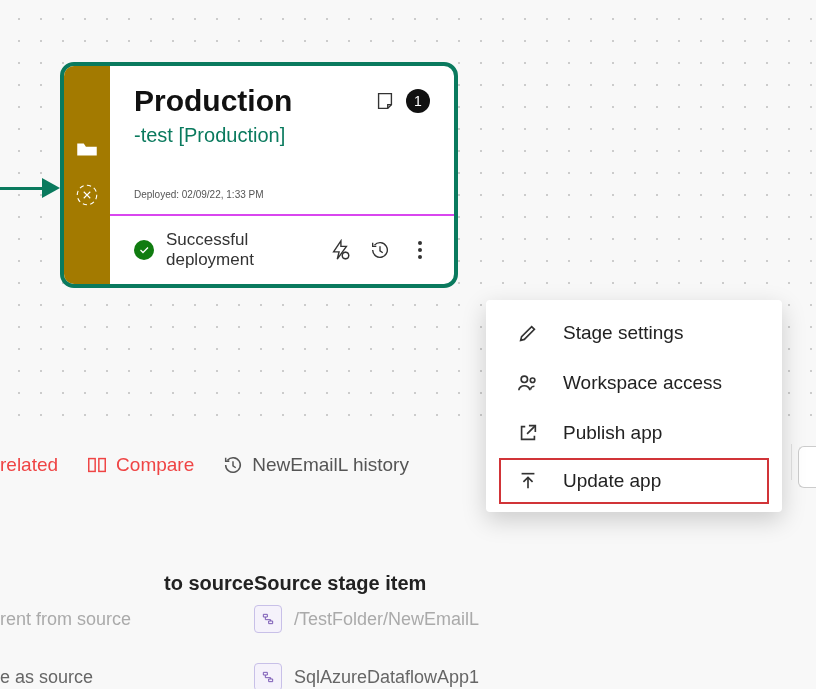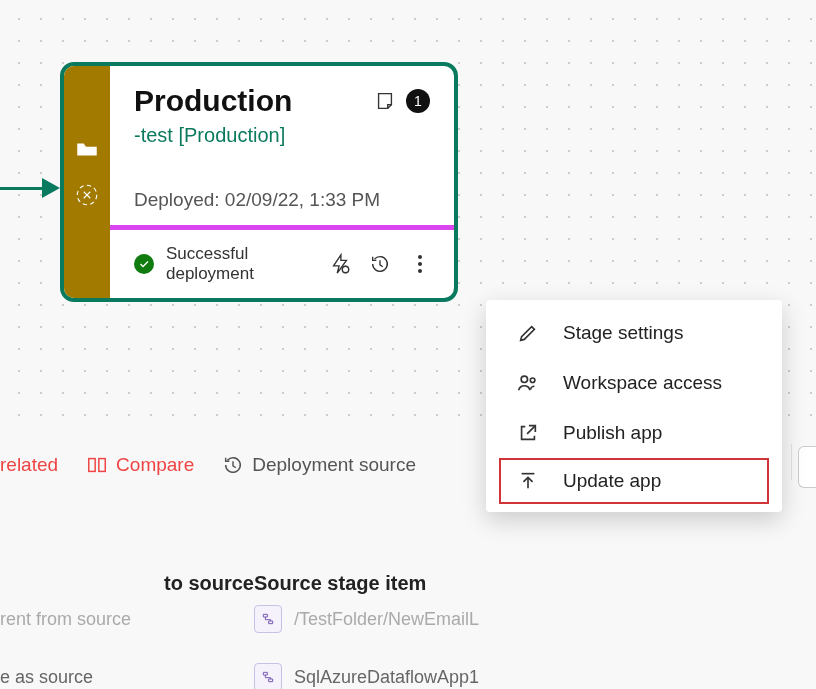--- a/index.html
+++ b/index.html
@@ -45,23 +45,23 @@
       align-items: center;
       padding-top: 70px;
       gap: 16px;
     }
     .stage-sidebar svg { width: 26px; height: 26px; stroke: #fff; fill: none; }
     .stage-body { flex: 1; padding: 0; }
     .stage-inner { padding: 18px 24px 14px 24px; }
     .stage-header { display: flex; align-items: center; }
     .stage-title { font-size: 30px; font-weight: 600; color: #111; flex: 1; }
     .stage-sub { font-size: 20px; color: #0a7a5e; margin-top: 6px; }
-    .stage-deployed { font-size: 19px; color: #555; margin-top: 42px; }
+    .stage-deployed { font-size: 10px; color: #555; margin-top: 42px; }
     .stage-footer {
-      border-top: 5px solid #d946ef;
+      border-top: 2px solid #d946ef;
       display: flex; align-items: center;
       padding: 14px 20px 14px 24px;
       gap: 12px;
     }
     .success-icon {
       width: 20px; height: 20px;
       background: #107c10;
       border-radius: 50%;
       display: flex; align-items: center; justify-content: center;
     }
@@ -251,21 +251,21 @@
         <rect x="3" y="5" width="7" height="14"></rect>
         <rect x="14" y="5" width="7" height="14"></rect>
       </svg>
     <span>Compare</span>
   </div>
   <div class="tool-btn">
     <svg viewBox="0 0 24 24">
         <path d="M4 12a8 8 0 1 0 2-5.3M4 4v4h4"></path>
         <path d="M12 8v5l3 2"></path>
       </svg>
-    <span>Deployment source</span>
+    <span>NewEmailL history</span>
   </div>
 </div>
 <div class="divider-vert"></div>
 <div class="right-btn-frag"></div>
 
 <div class="bottom-section">
   <div class="col-header-row">
     <div class="col-a">
       <div class="col-header" style="padding-left:6px;text-align:right;">to source</div>
     </div>

